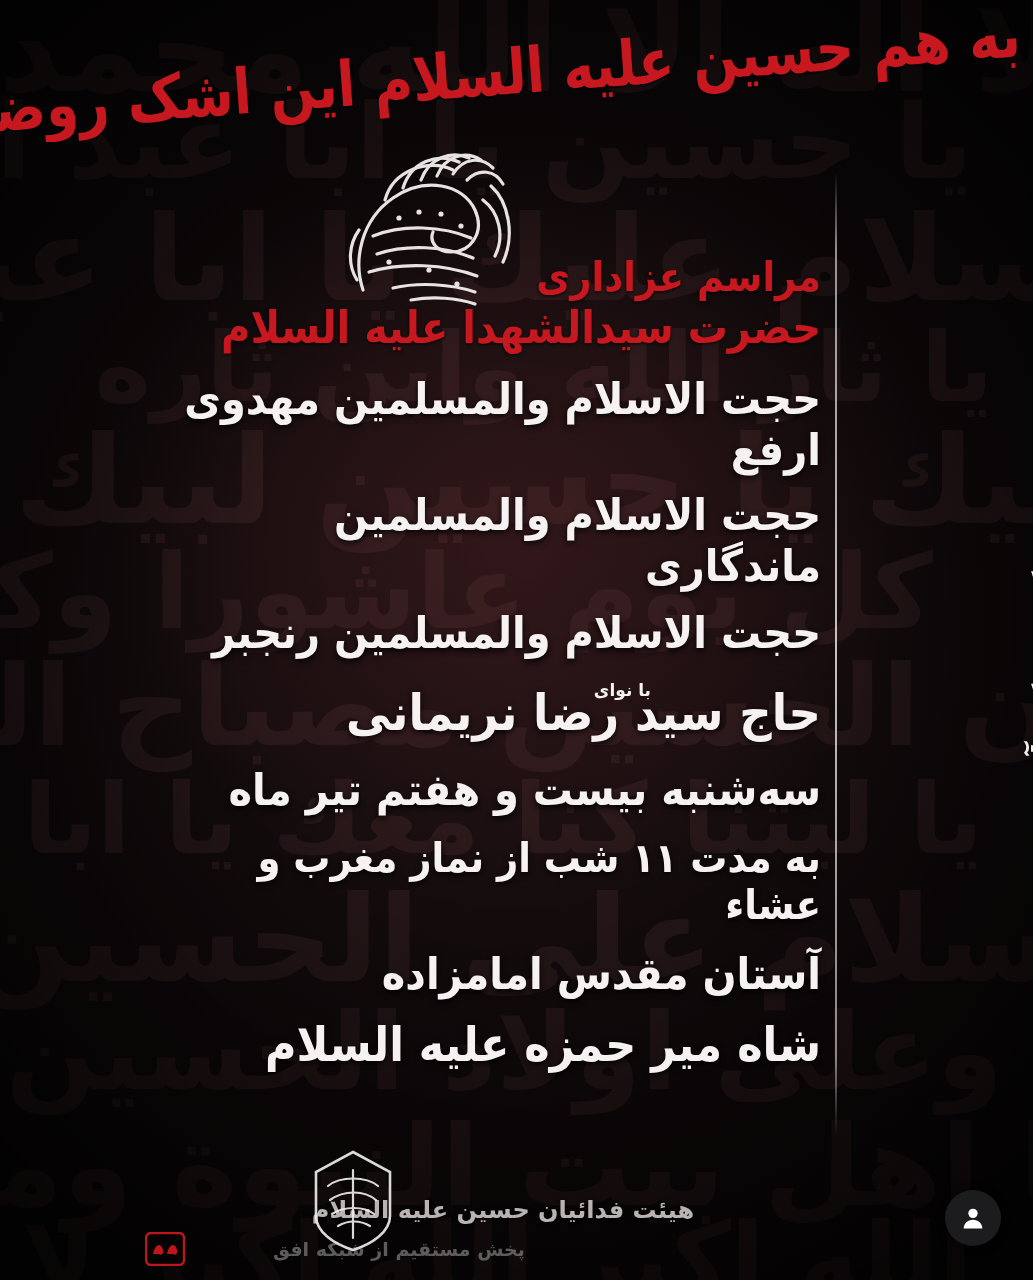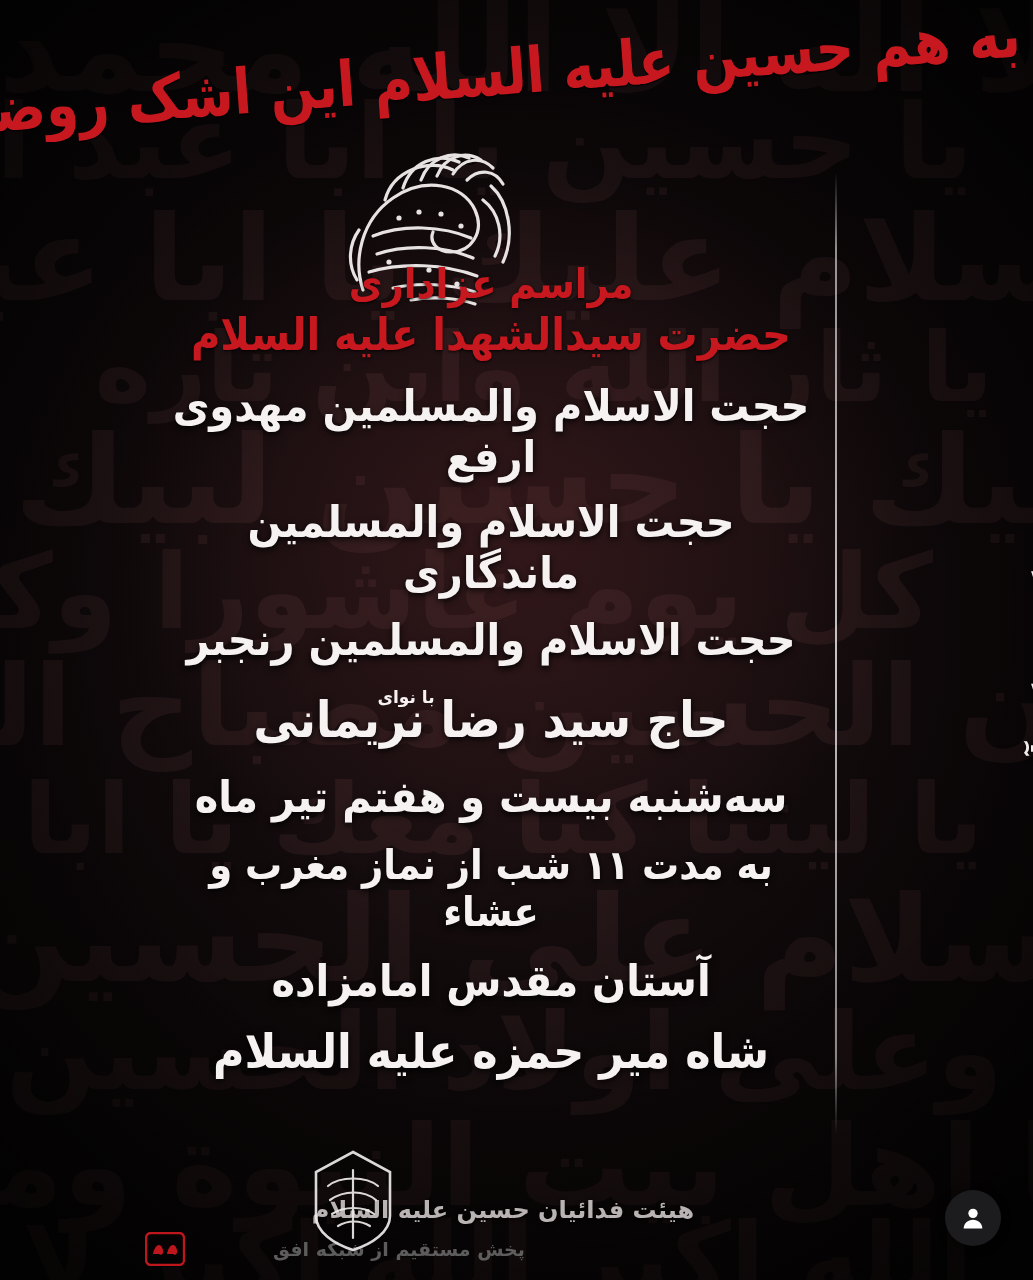--- a/index.html
+++ b/index.html
@@ -106,24 +106,23 @@
     width: 200px;
     height: 190px;
     color: #efeaea;
     opacity: 0.97;
   }
   .tughra svg { width: 100%; height: 100%; }
 
   
   .content {
     position: absolute;
-    top: 262px;
+    top: 255px;
     right: 212px;
     width: 660px;
-    text-align: center;
     direction: rtl;
   }
   .line {
     color: #f6f2f2;
     font-weight: 700;
     text-shadow: 0 2px 6px rgba(0,0,0,0.9);
     letter-spacing: 0.5px;
   }
   .red { color: #c8181f; text-shadow: 0 1px 3px rgba(0,0,0,0.9); }
   .l-occ1 { font-size: 37px; margin-bottom: 6px; transform: scaleY(1.12); }

